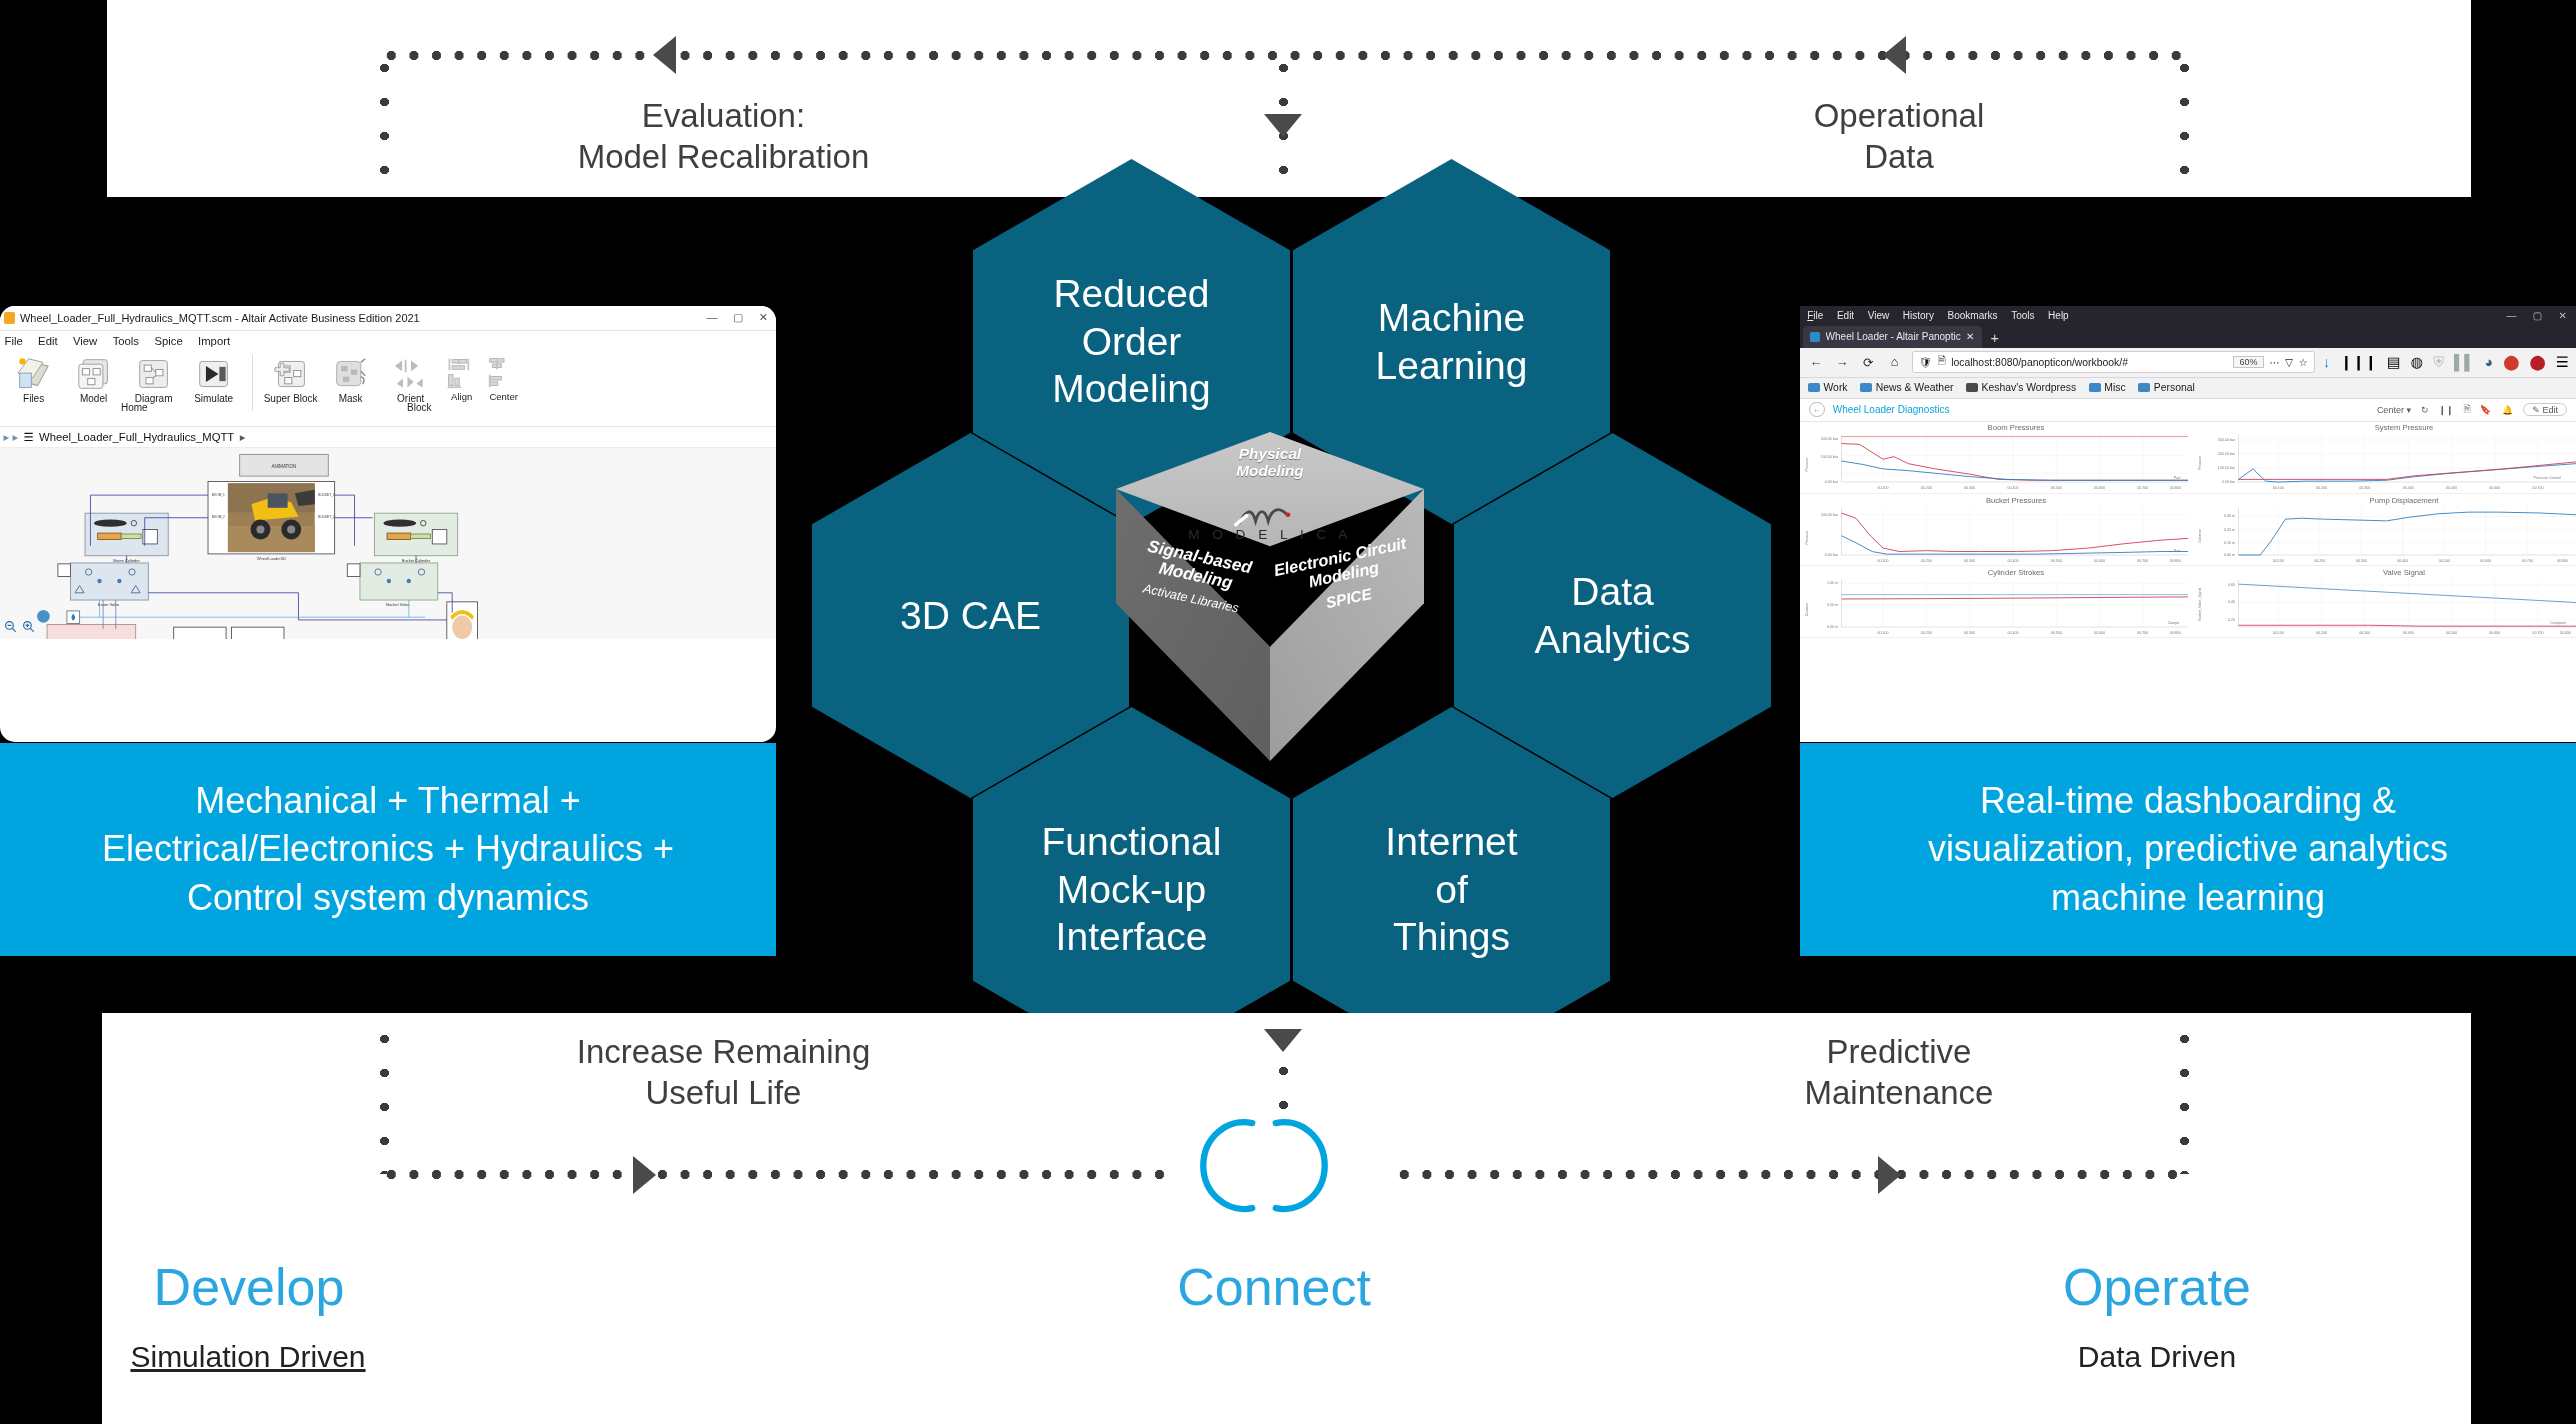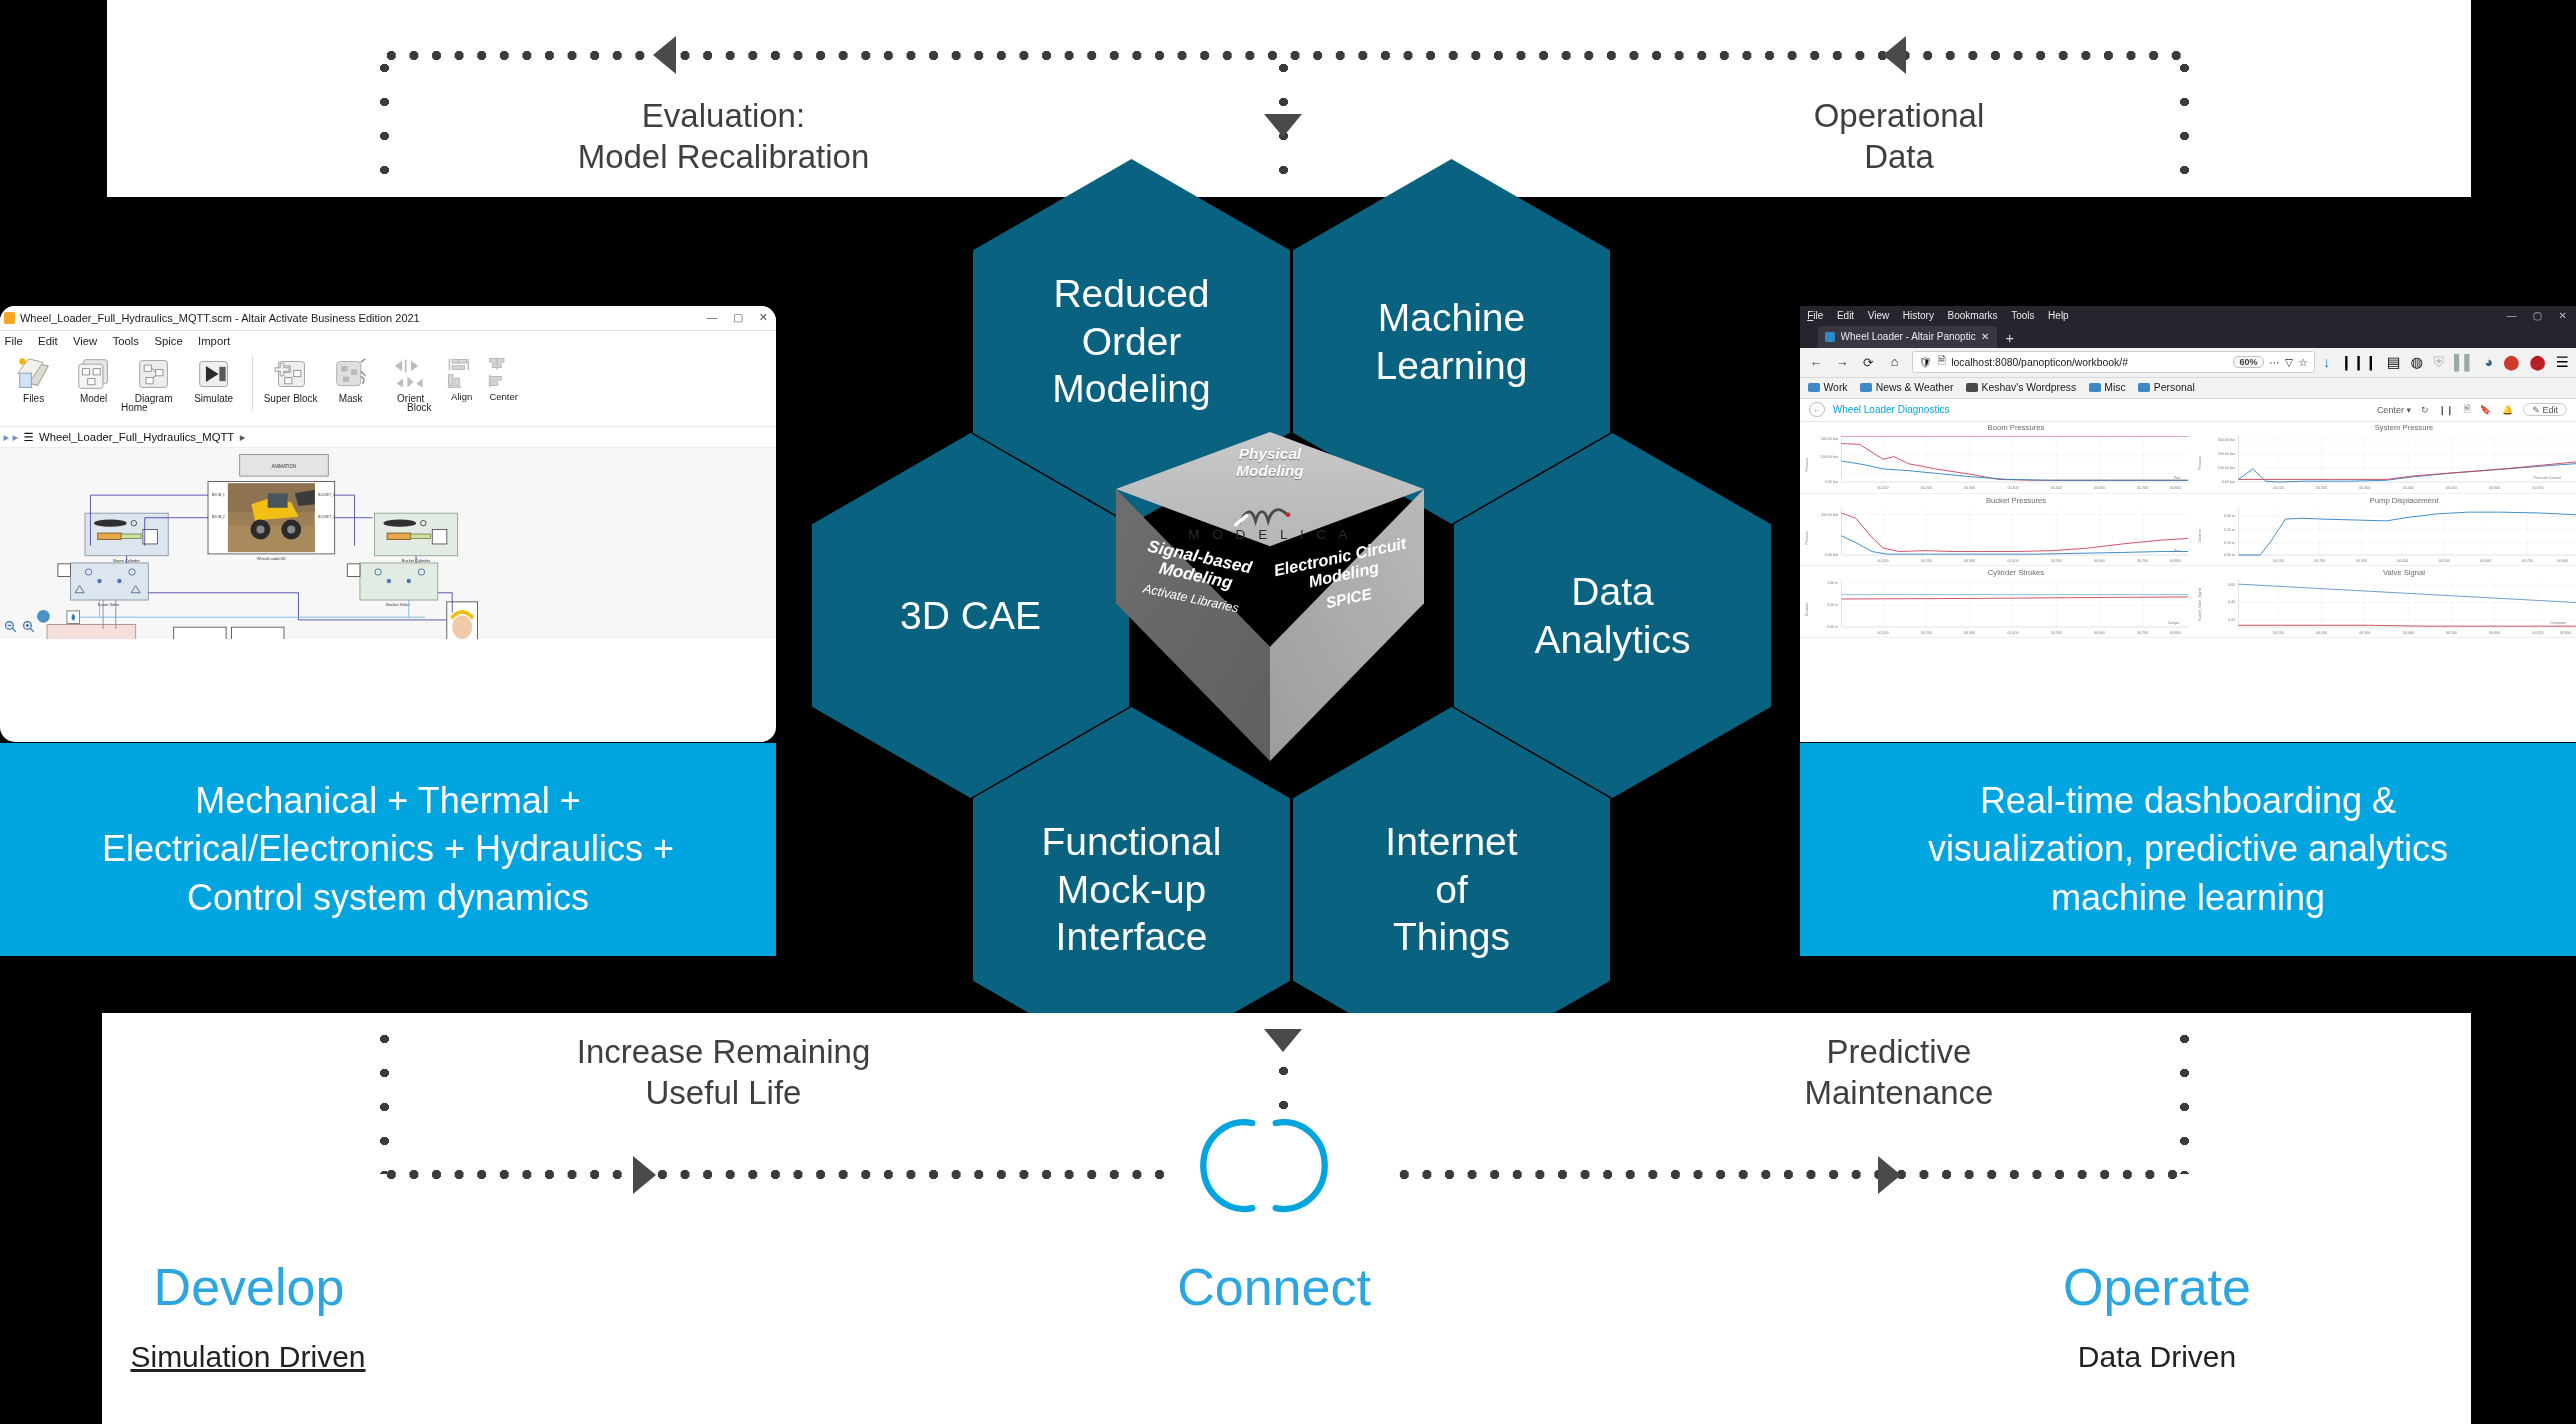--- a/index.html
+++ b/index.html
@@ -82,32 +82,32 @@
   .aa-crumb{height:20px;display:flex;align-items:center;gap:5.4px;font-size:11.3px;color:#111;padding-left:3.6px;
             background:#fff;border-bottom:0.9px solid #ececec;}
   .aa-canvas{position:relative;background:#f7f7f7;height:191px;}
   .aa-zoom{position:absolute;left:3.6px;bottom:3.6px;display:flex;gap:5.4px;}
 
   
   .ff-menu{height:18px;background:#26242d;color:#e8e8ea;font-size:10px;display:flex;align-items:center;
            gap:13.6px;padding-left:7.2px;}
   .ff-menu u{text-decoration:underline;}
   .ff-wctl{margin-left:auto;display:flex;gap:16.3px;padding-right:9px;color:#bbb;}
-  .ff-tabs{height:23.5px;background:#26242d;display:flex;align-items:flex-end;padding-left:18px;gap:1.8px;}
+  .ff-tabs{height:23.5px;background:#26242d;display:flex;align-items:flex-end;padding-left:3px;gap:1.8px;}
   .ff-tab{height:22px;background:#3a3742;color:#e9e9ec;font-size:10px;display:flex;align-items:center;
           gap:5.4px;padding:0 7.2px;border-radius:4.5px 4.5px 0 0;max-width:208px;}
   .ff-fav{width:10px;height:10px;background:#2d89c8;border-radius:1.8px;flex:0 0 auto;}
   .ff-tabtitle{overflow:hidden;white-space:nowrap;text-overflow:clip;}
   .ff-newtab{color:#dcdcdc;font-size:14.5px;padding:0 7.2px 1.8px;}
   .ff-nav{height:29px;background:#f3f2f3;display:flex;align-items:center;gap:8.1px;padding:0 7.2px;
           border-bottom:0.9px solid #d9d7d9;}
   .ff-navbtn{width:18px;height:18px;display:flex;align-items:center;justify-content:center;color:#2b2a2e;font-size:12.7px;}
   .ff-urlbar{flex:1;height:20px;background:#fff;border:0.9px solid #cfcdd0;border-radius:2.7px;display:flex;
              align-items:center;gap:5.4px;padding:0 6.3px;font-size:10.4px;color:#1a1a1a;}
-  .ff-zoombadge{border:0.9px solid #c5c3c6;border-radius:5px;font-size:9px;padding:0 5.4px;color:#444;background:#f6f6f6;font-weight:bold;}
+  .ff-zoombadge{border:0.9px solid #c5c3c6;border-radius:0;font-size:9px;padding:0 5.4px;color:#444;background:#f6f6f6;}
   .ff-icons{display:flex;align-items:center;gap:10px;}
   .ff-bookmarks{height:20px;background:#f3f2f3;display:flex;align-items:center;gap:12.7px;padding:0 8.1px;
                 font-size:10.4px;color:#1a1a1a;border-bottom:0.9px solid #d9d7d9;}
   .fold{width:11.8px;height:9px;background:#3e88c8;border-radius:1.8px;display:inline-block;margin-right:3.6px;
         vertical-align:-0.9px;}
   .pan-head{height:22px;background:#fff;display:flex;align-items:center;gap:8.1px;padding:0 9px;
             border-bottom:0.9px solid #e6e6e6;}
   .pan-back{width:13.6px;height:13.6px;border:0.9px solid #b5b5b5;border-radius:50%;display:flex;align-items:center;
             justify-content:center;font-size:8.1px;color:#777;}
   .pan-title{color:#0aa2dd;font-size:10px;font-weight:normal;}

